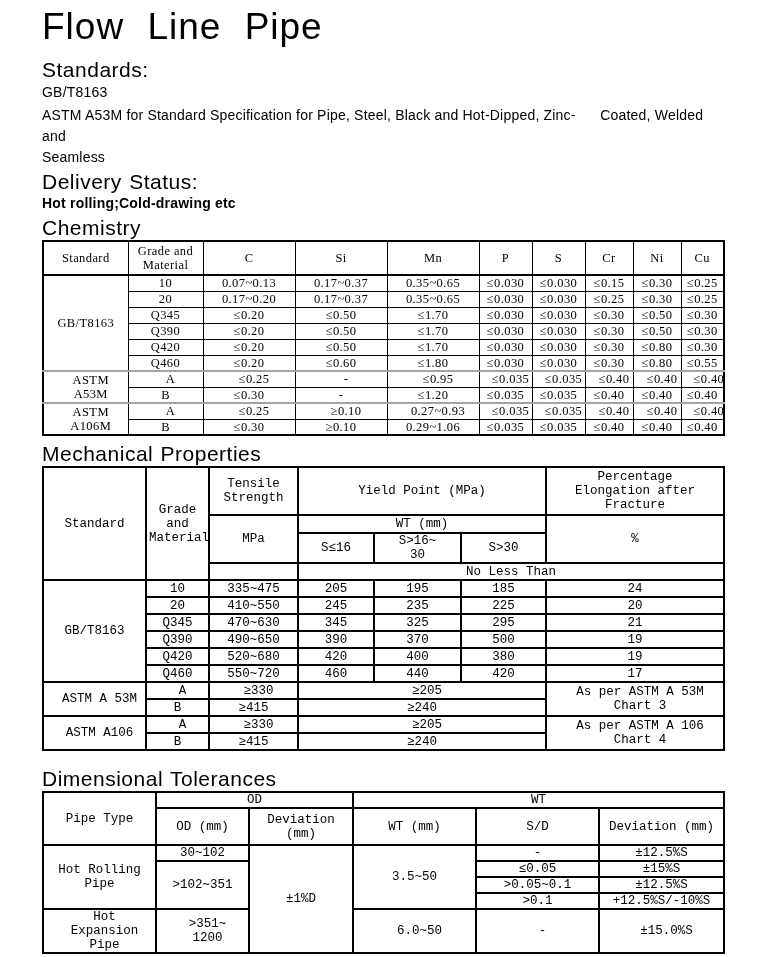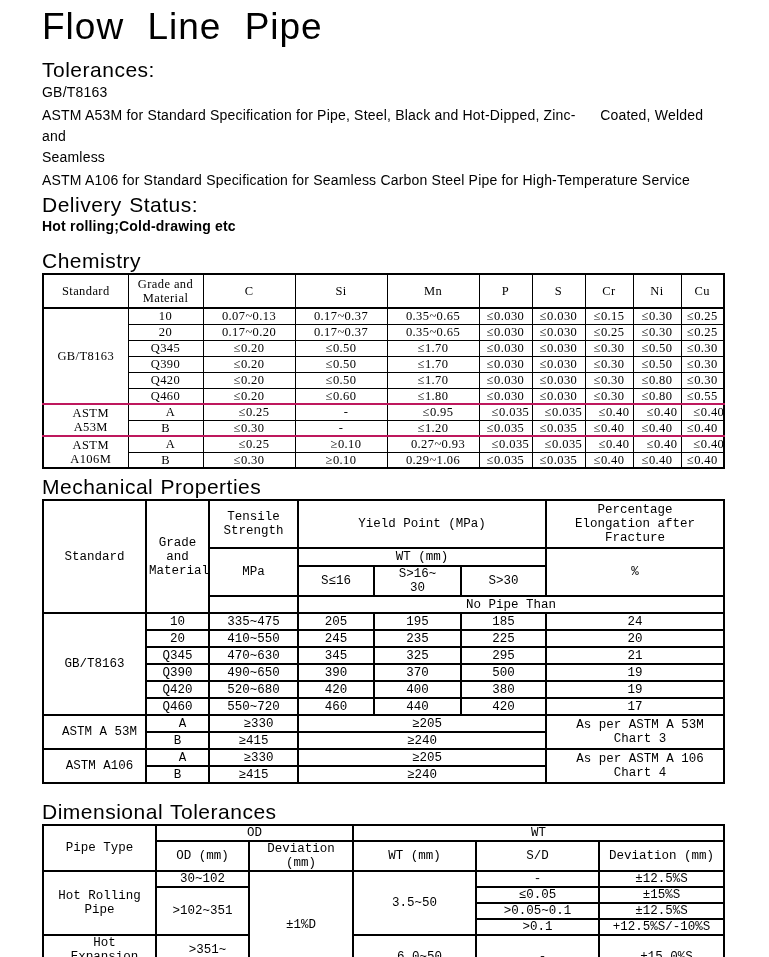--- a/index.html
+++ b/index.html
@@ -9,21 +9,21 @@
     color:#000;font-family:"Liberation Sans",sans-serif;
   }
   h1{
     font-size:37px;line-height:42px;margin:0 0 10px;font-weight:500;
     letter-spacing:1px;word-spacing:12px;
   }
   h2{
     font-size:21px;line-height:24px;margin:0;font-weight:500;
     letter-spacing:.5px;word-spacing:1px;
   }
-  .mt2{margin-top:14px;}
+  .mt2{margin-top:4px;}
   .mt4{margin-top:16px;}
   .mt6{margin-top:6px;}
   .body-text p{
     margin:0 0 2px;font-size:14px;line-height:21px;
     white-space:pre-wrap;letter-spacing:.2px;
   }
   .small-line{line-height:18px !important;font-weight:bold;}
   
   table.tbl{
     border-collapse:collapse;table-layout:fixed;width:681px;
@@ -34,40 +34,39 @@
     white-space:pre-line;overflow:hidden;padding:0 2px;font-weight:normal;
   }
   
   table.chem{font-family:"Liberation Serif",serif;font-size:12.5px;}
   table.chem td,table.chem th{line-height:14px;letter-spacing:.4px;}
   table.chem tr.hdr th{border-bottom:2px solid #000;}
   
   table.mech,table.dim{font-family:"Liberation Mono","DejaVu Sans Mono",monospace;font-size:12.5px;}
   table.mech td,table.mech th,
   table.dim td,table.dim th{line-height:14px;border:2px solid #000;}
-  table.tbl tr.grp td{border-top:2px solid #be185d;padding-left:12px;}
+  table.tbl tr.grp td{border-top:2px solid #a3a3a3;padding-left:12px;}
   table.mech tr.nl th{border-bottom:2px solid #000;}
   
-  .h48{height:48px;} .h34{height:34px;} .h30{height:30px;} .h26{height:26px;}
+  .h48{height:48px;} .h34{height:34px;} .h30{height:37px;} .h26{height:26px;}
   .h18{height:18px;} .h17{height:17px;} .h16{height:16px;}
   .r17{height:17px;} .r16{height:16px;} .r15{height:15px;} .r14{height:14px;}
   .r26{height:26px;}
   .bold{font-weight:bold;}
 </style>
 </head>
 <body>
 
 <h1>Flow Line Pipe</h1>
 
-<h2>Tolerances:</h2>
+<h2>Standards:</h2>
 <div class="body-text">
   <p>GB/T8163</p>
   <p>ASTM A53M for Standard Specification for Pipe, Steel, Black and Hot-Dipped, Zinc-      Coated, Welded and
 Seamless</p>
-  <p>ASTM A106 for Standard Specification for Seamless Carbon Steel Pipe for High-Temperature Service</p>
 </div>
 
 <h2>Delivery Status:</h2>
 <div class="body-text">
   <p class="small-line">Hot rolling;Cold-drawing etc</p>
 </div>
 
 <h2 class="mt2">Chemistry</h2>
 <table class="tbl chem">
   <colgroup>
@@ -244,21 +243,21 @@
     <th rowspan="2">%</th>
   </tr>
   <tr class="h26">
     <th>S≤16</th>
     <th>S&gt;16~
 30</th>
     <th>S&gt;30</th>
   </tr>
   <tr class="h17 nl">
     <th></th>
-    <th colspan="4">No Pipe Than</th>
+    <th colspan="4">No Less Than</th>
   </tr>
   <tr class="r17">
     <td rowspan="6">GB/T8163</td>
     <td>10</td>
     <td>335~475</td>
     <td>205</td>
     <td>195</td>
     <td>185</td>
     <td>24</td>
   </tr>

